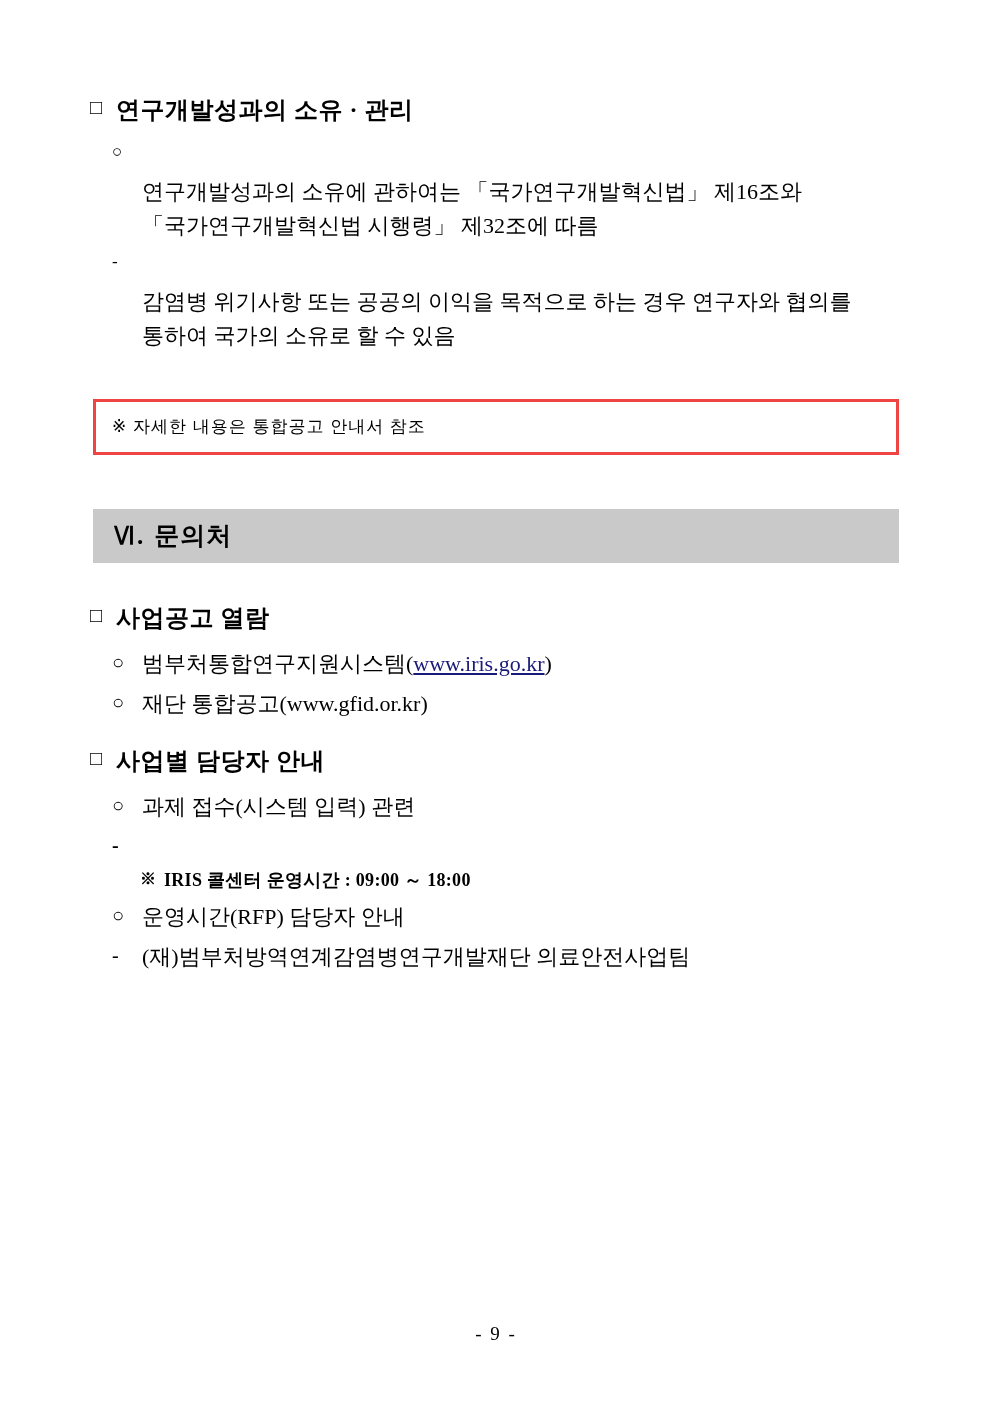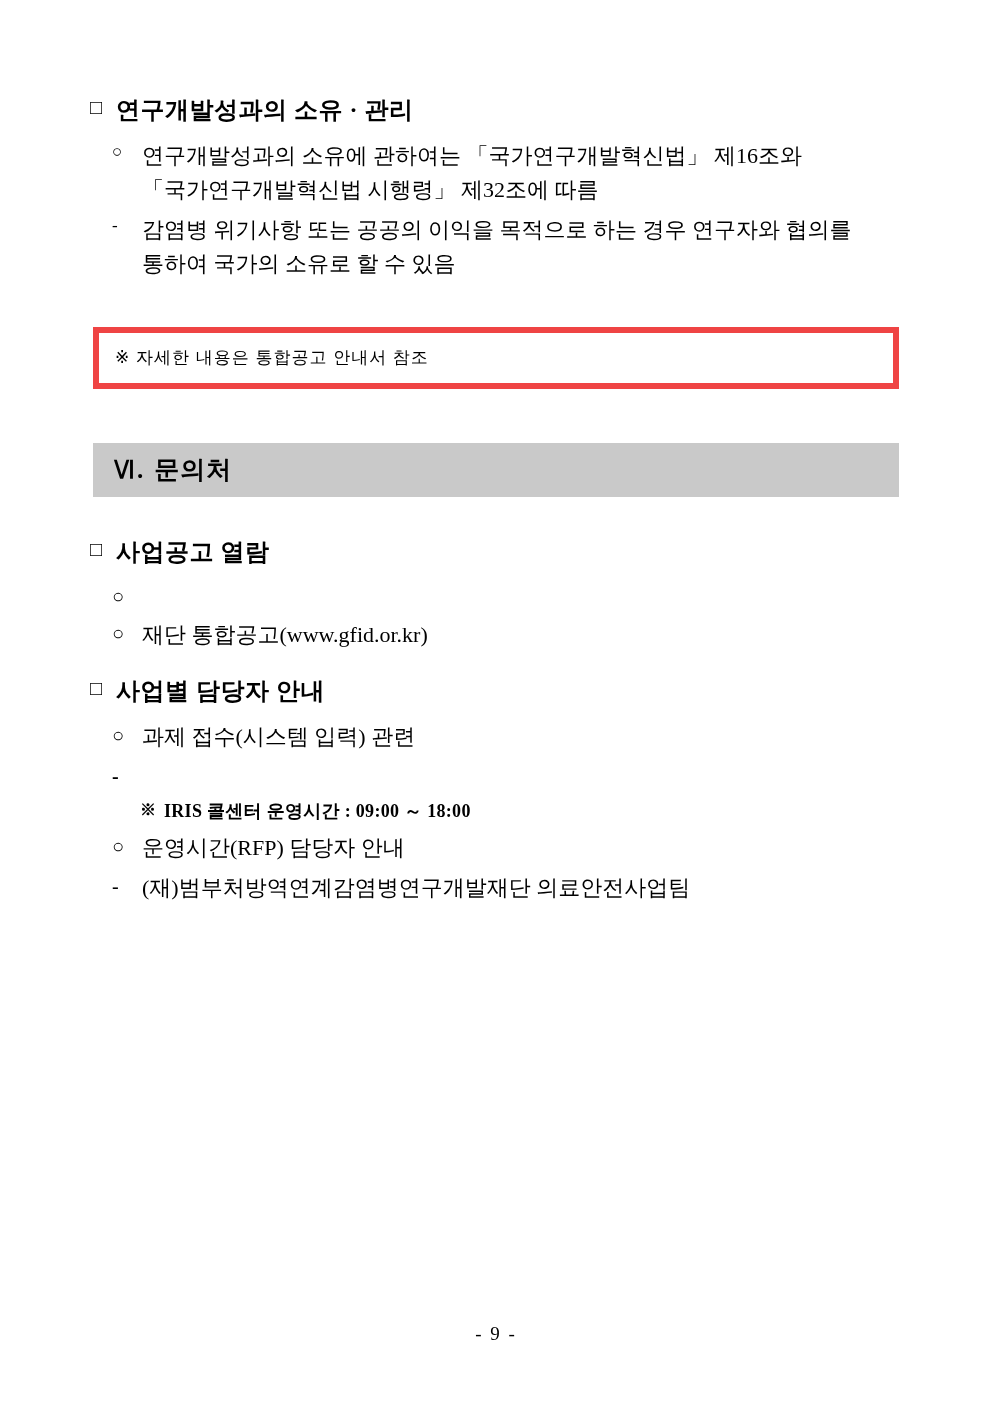--- a/index.html
+++ b/index.html
@@ -48,21 +48,21 @@
     margin: 0 0 6px 0;
     padding-left: 22px;
   }
   .lvl2 .marker {
     width: 30px;
     flex: 0 0 30px;
     font-size: 17px;
     line-height: 1.55;
     text-align: left;
   }
-  .lvl2 .txt { line-height: 1.55; }
+  .lvl2 .txt { line-height: 1.55; margin-top: 36px; }
 
   .lvl3 {
     display: flex;
     align-items: flex-start;
     font-size: 22px;
     margin: 0 0 6px 0;
     padding-left: 22px;
   }
   .lvl3 .marker {
     width: 30px;
@@ -91,21 +91,21 @@
 
   .bold { font-weight: bold; }
 
   
   .sec-gap-sm { height: 18px; }
   .sec-gap-md { height: 40px; }
   .sec-gap-lg { height: 54px; }
 
   
   .note-box {
-    border: 6px solid #ef4444;
+    border: 3px solid #ef4444;
     margin: 0 3px 0 3px;
     padding: 13px 16px 14px 16px;
     font-size: 17px;
     letter-spacing: 1px;
     font-family: "Liberation Sans", "DejaVu Sans", sans-serif;
   }
 
   
   .section-bar {
     background: #c9c9c9;
@@ -175,20 +175,21 @@
 
   <div class="sec-gap-md"></div>
 
   <div class="lvl1">
     <span class="marker">□</span>
     <span class="txt">사업공고 열람</span>
   </div>
 
   <div class="lvl3">
     <span class="marker">○</span>
+    <span class="txt"><span>범부처통합연구지원시스템(</span><a class="link" href="#">www.iris.go.kr</a><span>)</span></span>
   </div>
 
   <div class="lvl3">
     <span class="marker">○</span>
     <span class="txt">재단 통합공고(www.gfid.or.kr)</span>
   </div>
 
   <div class="sec-gap-sm"></div>
 
   <div class="lvl1">

